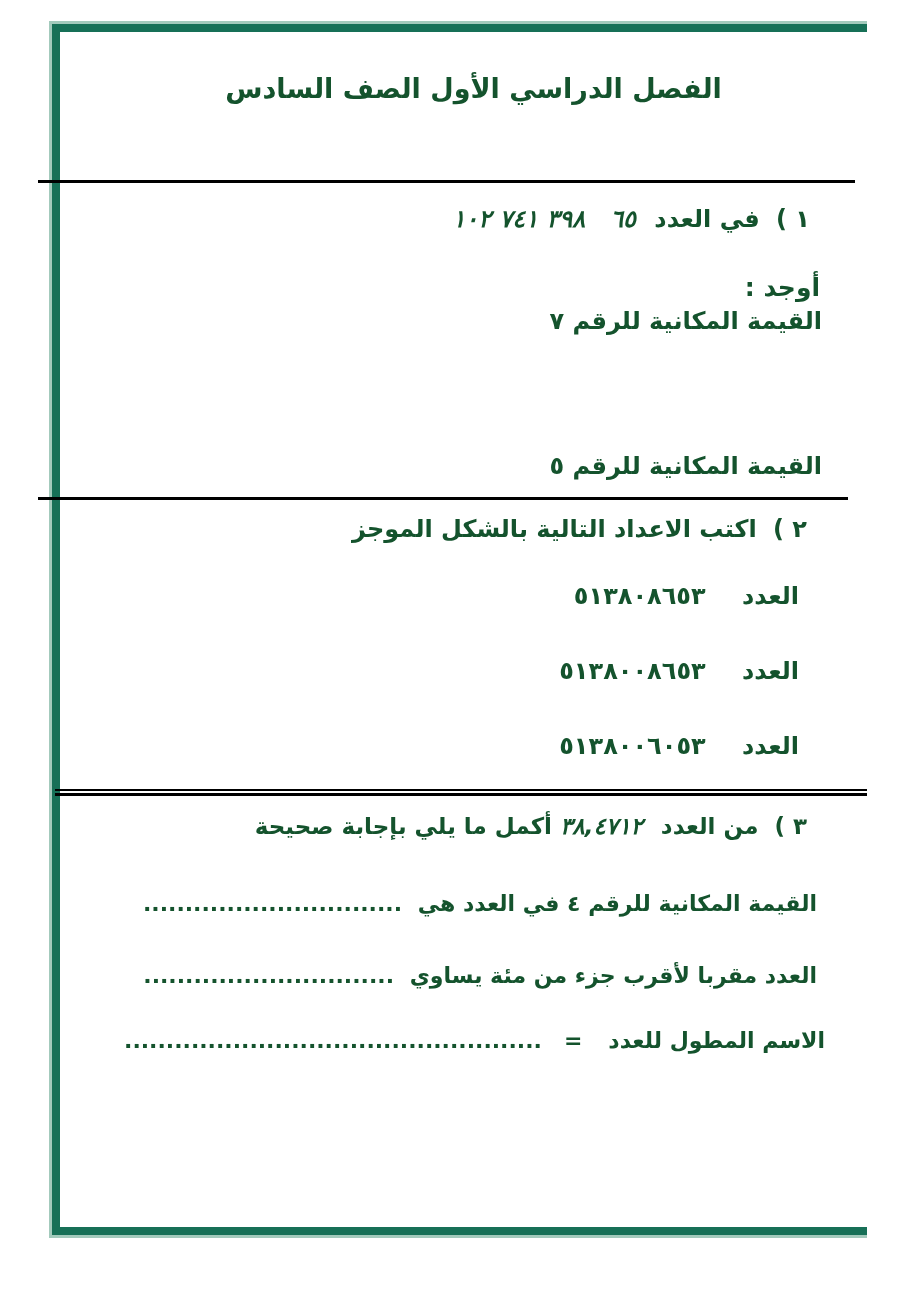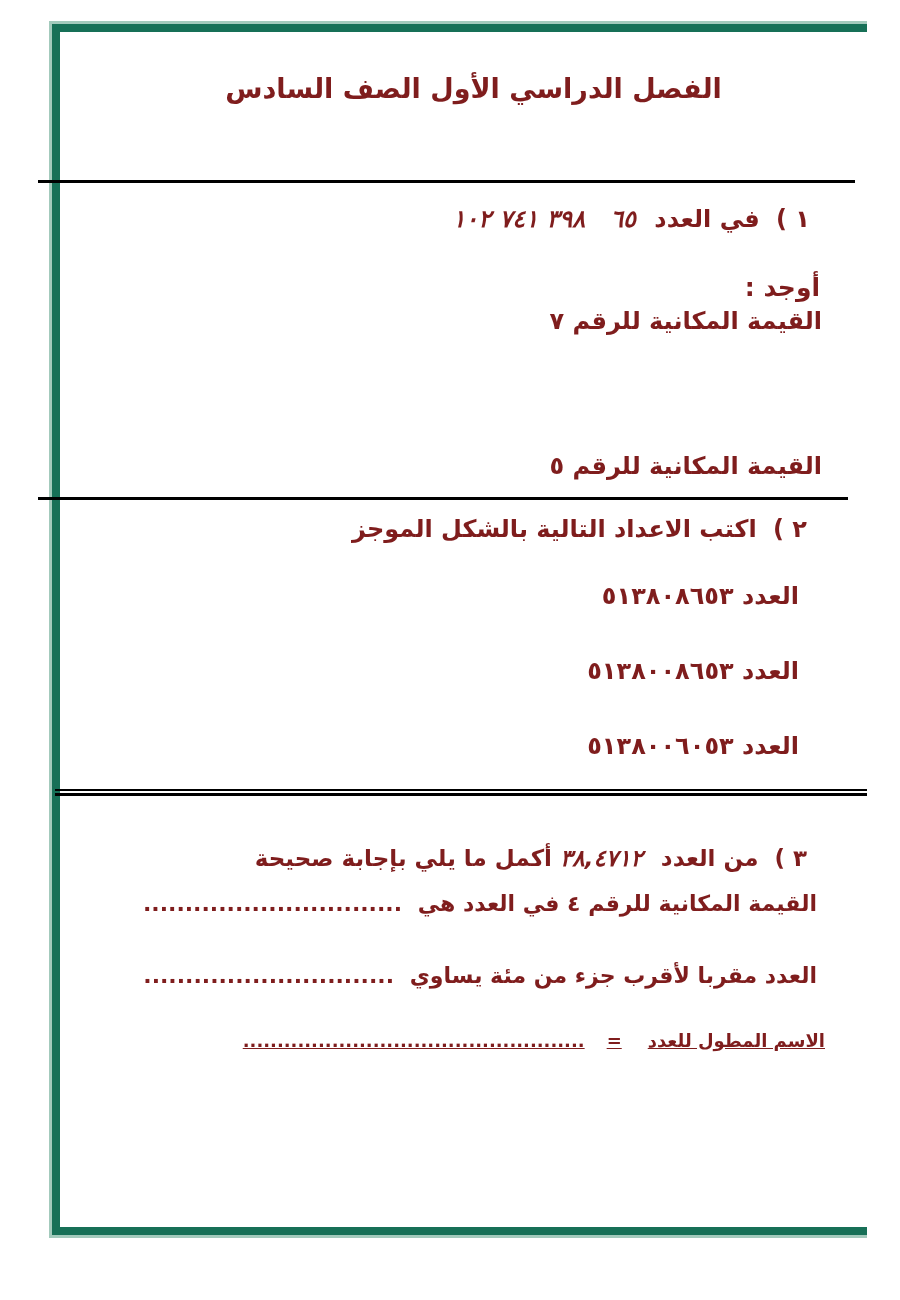--- a/index.html
+++ b/index.html
@@ -4,21 +4,21 @@
 <style>
   html, body { margin: 0; padding: 0; background: #ffffff; }
   .page {
     position: relative;
     width: 867px;
     height: 1300px;
     background: #ffffff;
     overflow: hidden;
     font-family: "DejaVu Sans", sans-serif;
     font-weight: bold;
-    color: #7f1d1d;
+    color: #14532d;
   }
   .frame {
     position: absolute;
     left: 52px;
     top: 24px;
     width: 828px;
     height: 1211px;
     box-sizing: border-box;
     border: 8px solid #177057;
     outline: 3px solid #a3cabc;
@@ -61,29 +61,29 @@
   }
   .q1-header { top: 203px; right: 57px; }
   .awjid     { top: 272px; right: 47px; font-size: 25px; text-align: right; }
   .q1-item-1 { top: 305px; right: 45px; }
   .q1-item-2 { top: 380px; right: 45px; }
   .q1-item-3 { top: 450px; right: 45px; }
   .q2-header { top: 513px; right: 60px; }
   .q2-row-1  { top: 580px; right: 68px; }
   .q2-row-2  { top: 655px; right: 68px; }
   .q2-row-3  { top: 730px; right: 68px; text-align: center; }
-  .q3-header { top: 810px; right: 60px; font-size: 23px; margin-top: 32px; }
+  .q3-header { top: 810px; right: 60px; font-size: 23px; }
   .q3-item-1 { top: 888px; right: 50px; font-size: 22px; }
   .q3-item-2 { top: 960px; right: 50px; font-size: 22px; }
-  .q3-item-3 { top: 1025px; right: 42px; font-size: 18px; text-decoration: underline; }
+  .q3-item-3 { top: 1025px; right: 42px; font-size: 22px; }
   .num {
     direction: ltr;
     unicode-bidi: isolate;
     letter-spacing: 4px;
-    margin-right: 0;
+    margin-right: 28px;
   }
   .num-inlinegap { margin-right: 10px; letter-spacing: 3px; font-style: italic; }
   .qnum { margin-left: 8px; }
   .dots {
     letter-spacing: 1px;
     margin-right: 8px;
   }
   .equals { margin-right: 26px; margin-left: 14px; }
 </style>
 </head>

